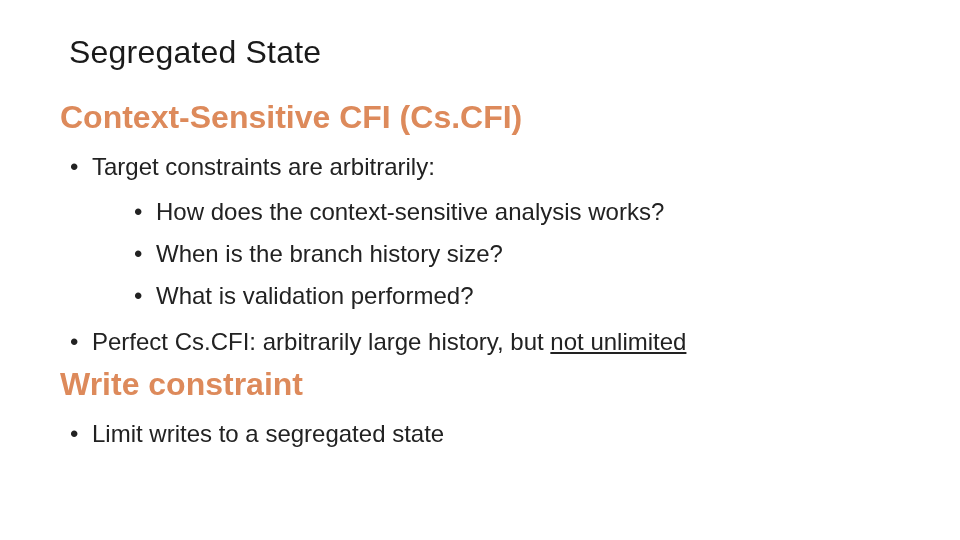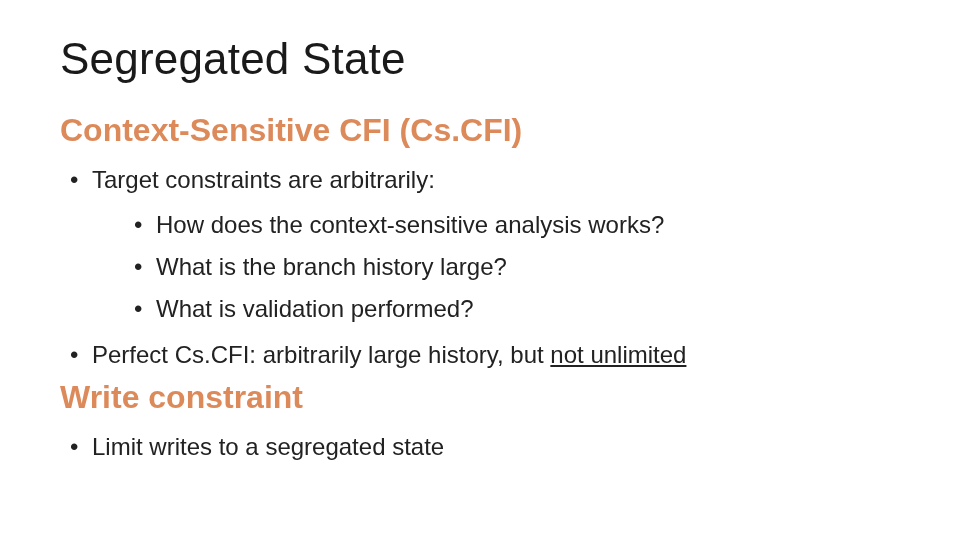--- a/index.html
+++ b/index.html
@@ -12,24 +12,24 @@
     color: #222;
   }
   .slide {
     box-sizing: border-box;
     width: 960px;
     height: 540px;
     padding: 34px 60px 0 60px;
     position: relative;
   }
   .title {
-    font-size: 44px;
+    font-size: 32px;
     font-weight: 500;
     letter-spacing: 0.2px;
-    margin: 0 0 28px 0;
+    margin: 0 0 28px 9px;
     color: #1a1a1a;
   }
   .section {
     font-size: 32px;
     font-weight: 700;
     color: #dd8a5b;
     margin: 0 0 12px 0;
   }
   ul.level1 {
     list-style: none;
@@ -80,21 +80,21 @@
 
   <div class="body-block">
 
     <div class="section">Context-Sensitive CFI (Cs.CFI)</div>
 
     <ul class="level1">
       <li>
         <span>Target constraints are arbitrarily:</span>
         <ul class="level2">
           <li>How does the context-sensitive analysis works?</li>
-          <li>What is the branch history large?</li>
+          <li>When is the branch history size?</li>
           <li>What is validation performed?</li>
         </ul>
       </li>
       <li>
         <span>Perfect Cs.CFI: arbitrarily large history, but </span><span class="underline">not unlimited</span>
       </li>
     </ul>
 
     <div class="section" style="margin-top:4px;">Write constraint</div>
 

